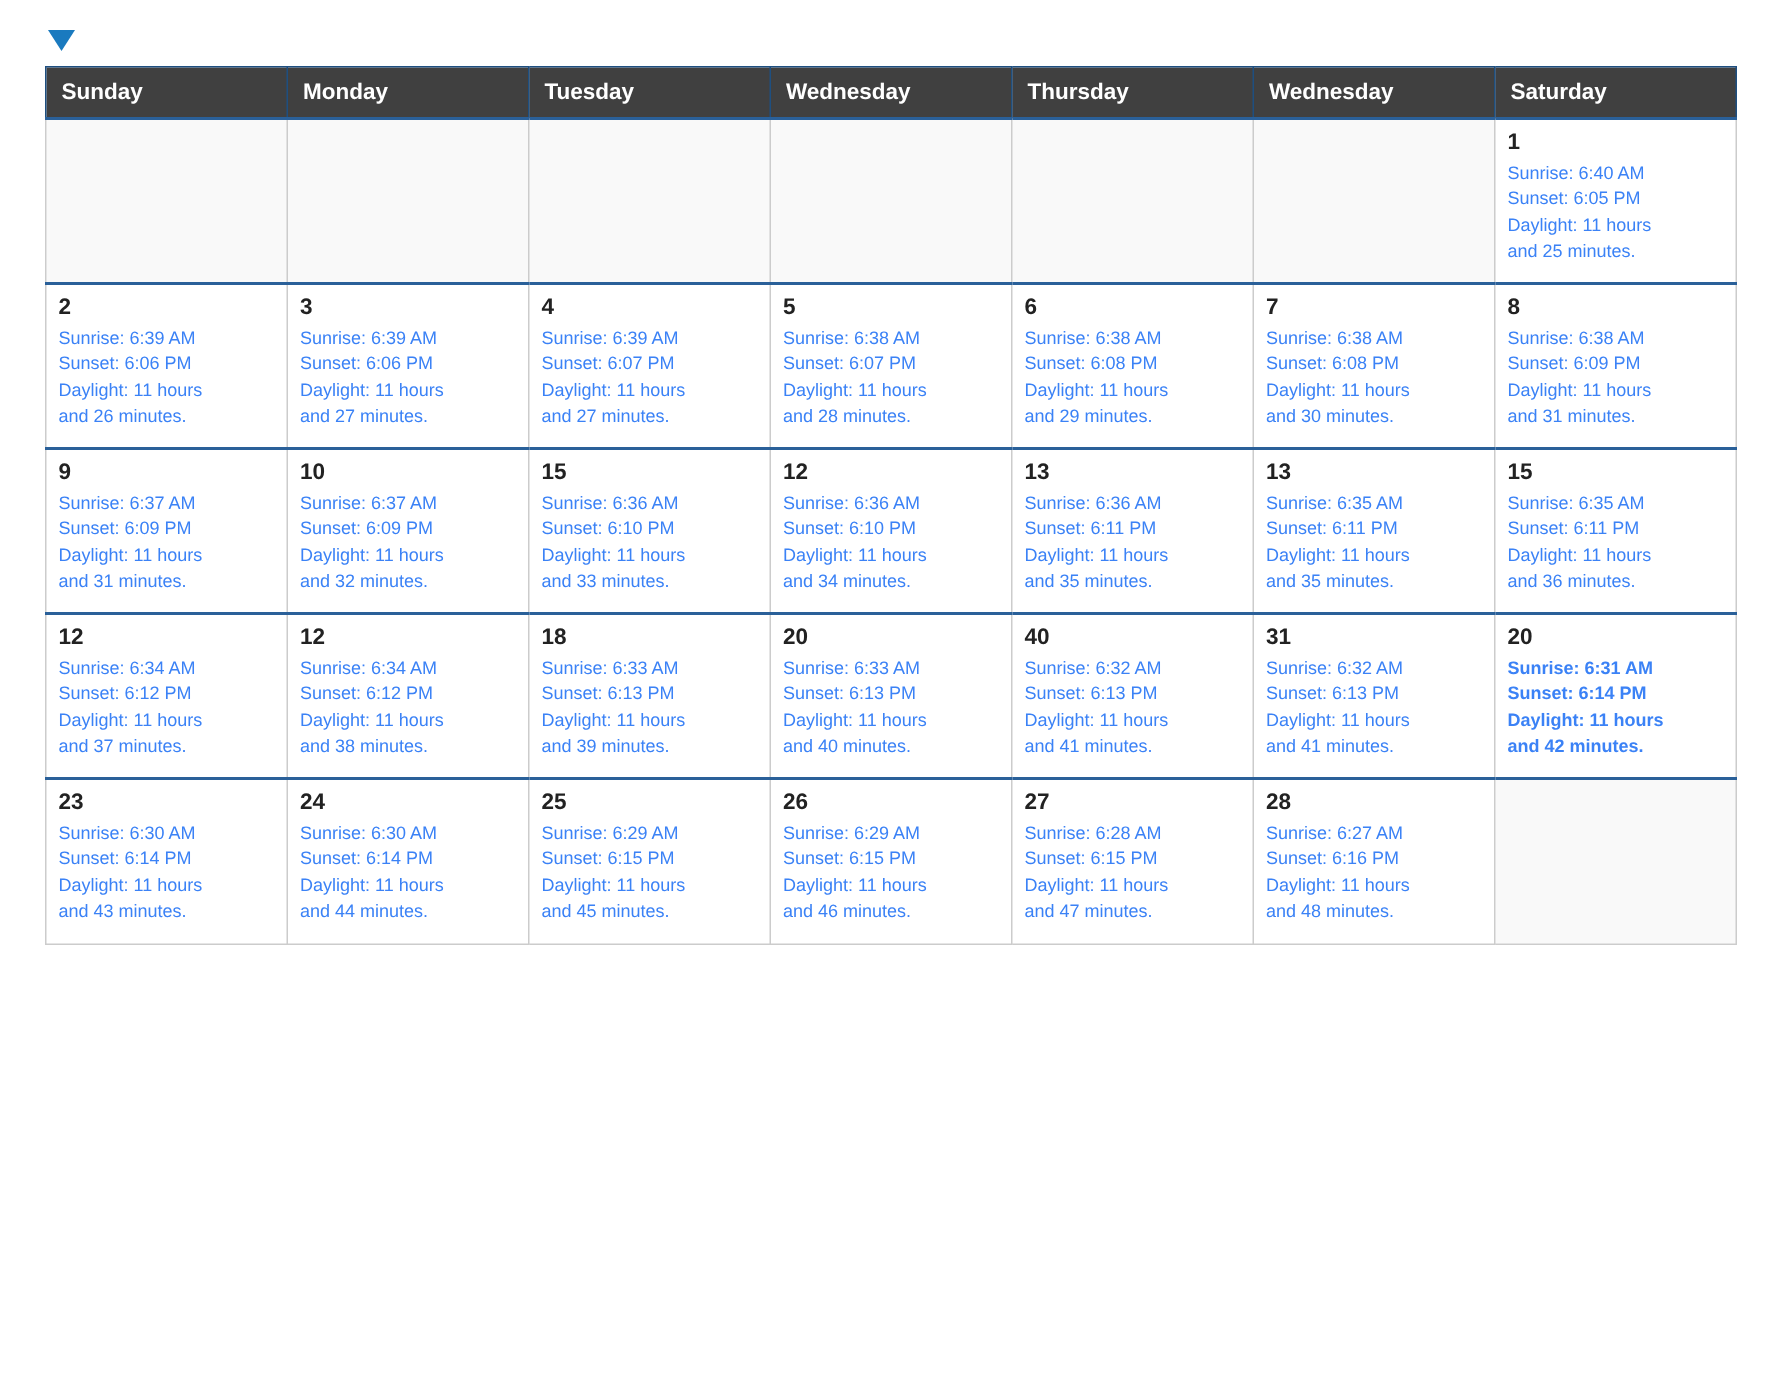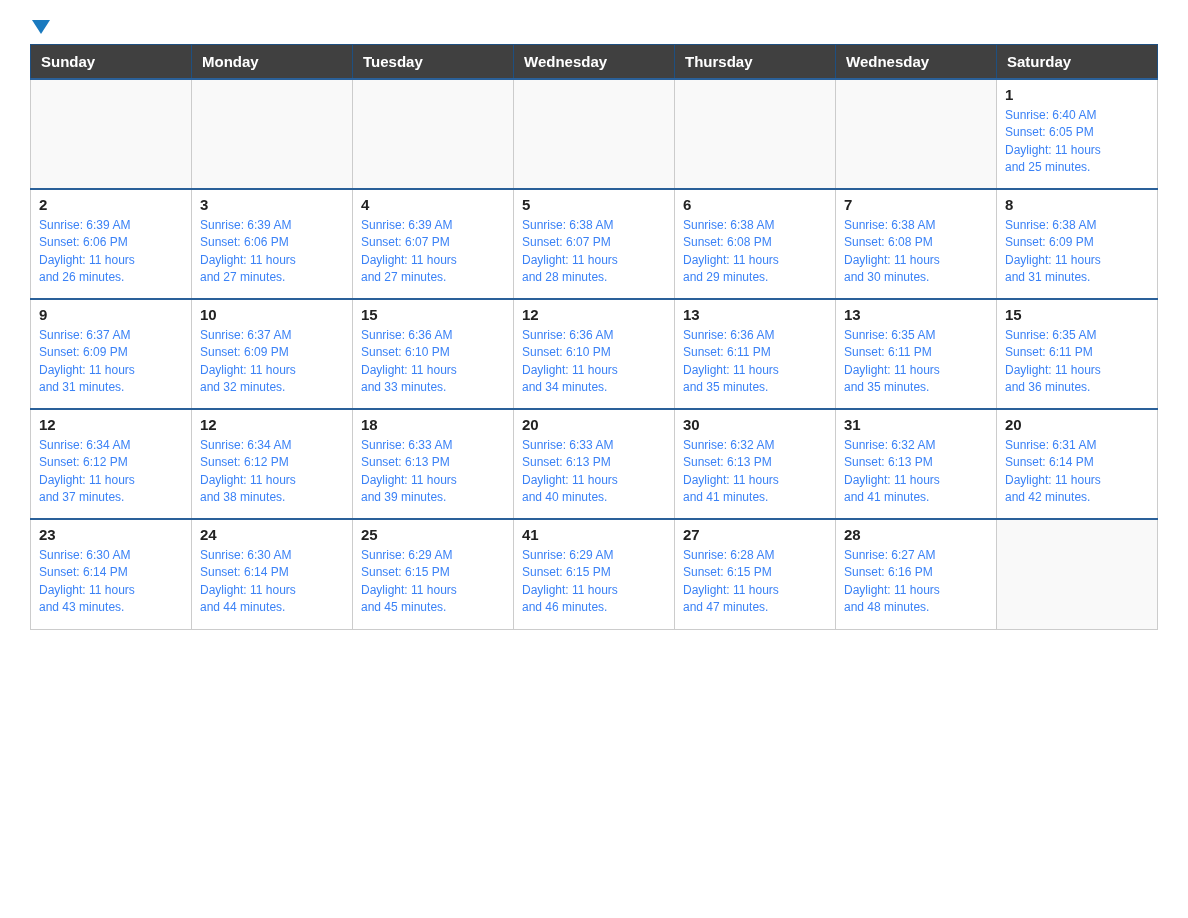--- a/index.html
+++ b/index.html
@@ -264,36 +264,36 @@
 and 39 minutes.</div>
         </td>
         <td>
           <span class="day-number">20</span>
           <div class="day-info" style="white-space: pre-line;">Sunrise: 6:33 AM
 Sunset: 6:13 PM
 Daylight: 11 hours
 and 40 minutes.</div>
         </td>
         <td>
-          <span class="day-number">30</span>
+          <span class="day-number">40</span>
           <div class="day-info" style="white-space: pre-line;">Sunrise: 6:32 AM
 Sunset: 6:13 PM
 Daylight: 11 hours
 and 41 minutes.</div>
         </td>
         <td>
           <span class="day-number">31</span>
           <div class="day-info" style="white-space: pre-line;">Sunrise: 6:32 AM
 Sunset: 6:13 PM
 Daylight: 11 hours
 and 41 minutes.</div>
         </td>
         <td>
           <span class="day-number">20</span>
-          <div class="day-info" style="white-space: pre-line;">Sunrise: 6:31 AM
+          <div class="day-info" style="white-space: pre-line; font-weight: bold;">Sunrise: 6:31 AM
 Sunset: 6:14 PM
 Daylight: 11 hours
 and 42 minutes.</div>
         </td>
       </tr>
       <tr>
         <td>
           <span class="day-number">23</span>
           <div class="day-info" style="white-space: pre-line;">Sunrise: 6:30 AM
 Sunset: 6:14 PM
@@ -308,21 +308,21 @@
 and 44 minutes.</div>
         </td>
         <td>
           <span class="day-number">25</span>
           <div class="day-info" style="white-space: pre-line;">Sunrise: 6:29 AM
 Sunset: 6:15 PM
 Daylight: 11 hours
 and 45 minutes.</div>
         </td>
         <td>
-          <span class="day-number">41</span>
+          <span class="day-number">26</span>
           <div class="day-info" style="white-space: pre-line;">Sunrise: 6:29 AM
 Sunset: 6:15 PM
 Daylight: 11 hours
 and 46 minutes.</div>
         </td>
         <td>
           <span class="day-number">27</span>
           <div class="day-info" style="white-space: pre-line;">Sunrise: 6:28 AM
 Sunset: 6:15 PM
 Daylight: 11 hours

